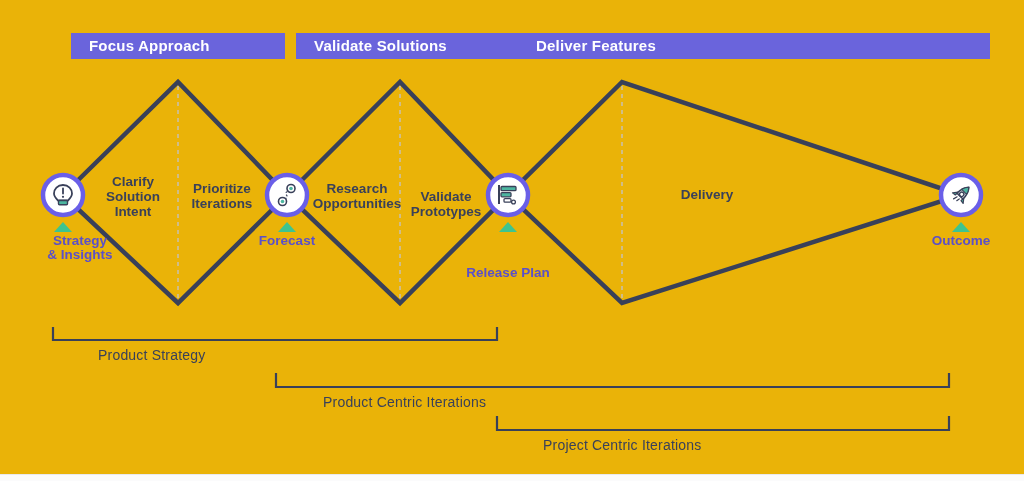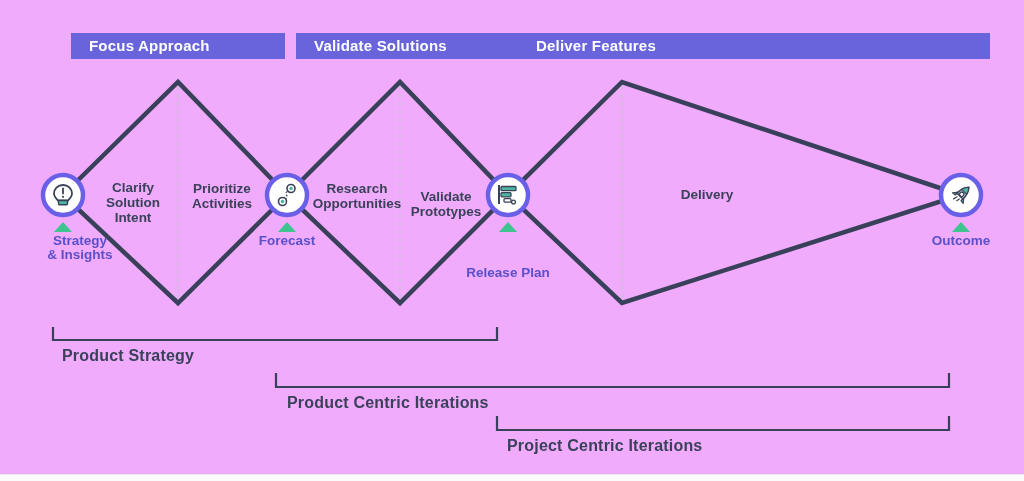--- a/index.html
+++ b/index.html
@@ -1,17 +1,17 @@
 <!DOCTYPE html>
 <html><head>
 <meta charset="utf-8">
 <style>
   html,body{margin:0;padding:0;background:#ffffff;}
   .canvas{
-    position:relative;width:1024px;height:481px;background:#f0abfc;overflow:hidden;
+    position:relative;width:1024px;height:481px;background:#eab308;overflow:hidden;
     font-family:"Liberation Sans","DejaVu Sans",sans-serif;
     --banner:#6a64dc; --line:#394059; --ring:#6a5fe8; --milestone-text:#5b50c9;
     --marker-green:#3ec48e; --icon-teal:#4db6a0; --dashed:#c3c3cc;
   }
   svg.layer{position:absolute;left:0;top:0;}
   .banner{
     position:absolute;top:33px;height:26px;background:var(--banner);
     color:#ffffff;font-size:15px;font-weight:700;line-height:26px;
     padding-left:18px;box-sizing:border-box;letter-spacing:.2px;
   }
@@ -22,21 +22,21 @@
     position:absolute;transform:translate(-50%,-50%);
     color:#3a4159;font-size:13.5px;font-weight:700;line-height:1.12;
     text-align:center;white-space:pre-line;
   }
   .mlabel{
     position:absolute;top:234px;transform:translateX(-50%);
     color:var(--milestone-text);font-size:13.5px;font-weight:700;line-height:1.06;
     text-align:center;white-space:pre-line;
   }
   .blabel{
-    position:absolute;color:#3a4159;font-size:16px;font-weight:700;letter-spacing:.2px;
+    position:absolute;color:#3a4159;font-size:14px;font-weight:400;letter-spacing:.2px;margin-left:36px;
   }
   .blabel.l1{left:62px;top:347px;}
   .blabel.l2{left:287px;top:394px;}
   .blabel.l3{left:507px;top:437px;}
   .bottom-strip{
     position:absolute;left:0;top:474px;width:1024px;height:7px;
     background:#fbfbfc;border-top:1px solid #e9e9ee;
   }
 </style>
 </head>
@@ -99,25 +99,25 @@
       <path d="M-4,0 L-7.5,4.5 L-4,4 Z" fill="#4db6a0" stroke="#394059" stroke-width="1.2" stroke-linejoin="round"></path>
       <path d="M4,0 L7.5,4.5 L4,4 Z" fill="#4db6a0" stroke="#394059" stroke-width="1.2" stroke-linejoin="round"></path>
       <path d="M0,-11 C3,-8 4.2,-3.5 4.2,1.5 L-4.2,1.5 C-4.2,-3.5 -3,-8 0,-11 Z" fill="#ffffff" stroke="#394059" stroke-width="1.6" stroke-linejoin="round"></path>
       <path d="M0,-11 C1.8,-9.2 2.9,-7 3.5,-4.5 L-3.5,-4.5 C-2.9,-7 -1.8,-9.2 0,-11 Z" fill="#4db6a0" stroke="#394059" stroke-width="1.1"></path>
       <circle cx="0" cy="-1" r="2.2" fill="#ffffff" stroke="#394059" stroke-width="1.4"></circle>
       <line x1="-1.5" y1="4" x2="-2.5" y2="8" stroke="#394059" stroke-width="1.2" stroke-linecap="round"></line>
       <line x1="1.5" y1="4" x2="1" y2="7" stroke="#394059" stroke-width="1.2" stroke-linecap="round"></line>
     </g>
   </svg>
 
-  <div class="stage" style="left:133px;top:203px;">Clarify
+  <div class="stage" style="left:133px;top:197px;">Clarify
 Solution
 Intent</div>
   <div class="stage" style="left:222px;top:196px;">Prioritize
-Activities</div>
+Iterations</div>
   <div class="stage" style="left:357px;top:196px;">Research
 Opportunities</div>
   <div class="stage" style="left:446px;top:204px;">Validate
 Prototypes</div>
   <div class="stage" style="left:707px;top:195px;">Delivery</div>
 
   <div class="mlabel" style="left:69px;margin-left:11px;">Strategy
 &amp; Insights</div>
   <div class="mlabel" style="left:287px;">Forecast</div>
   <div class="mlabel" style="left:508px;margin-top:32px;">Release Plan</div>

